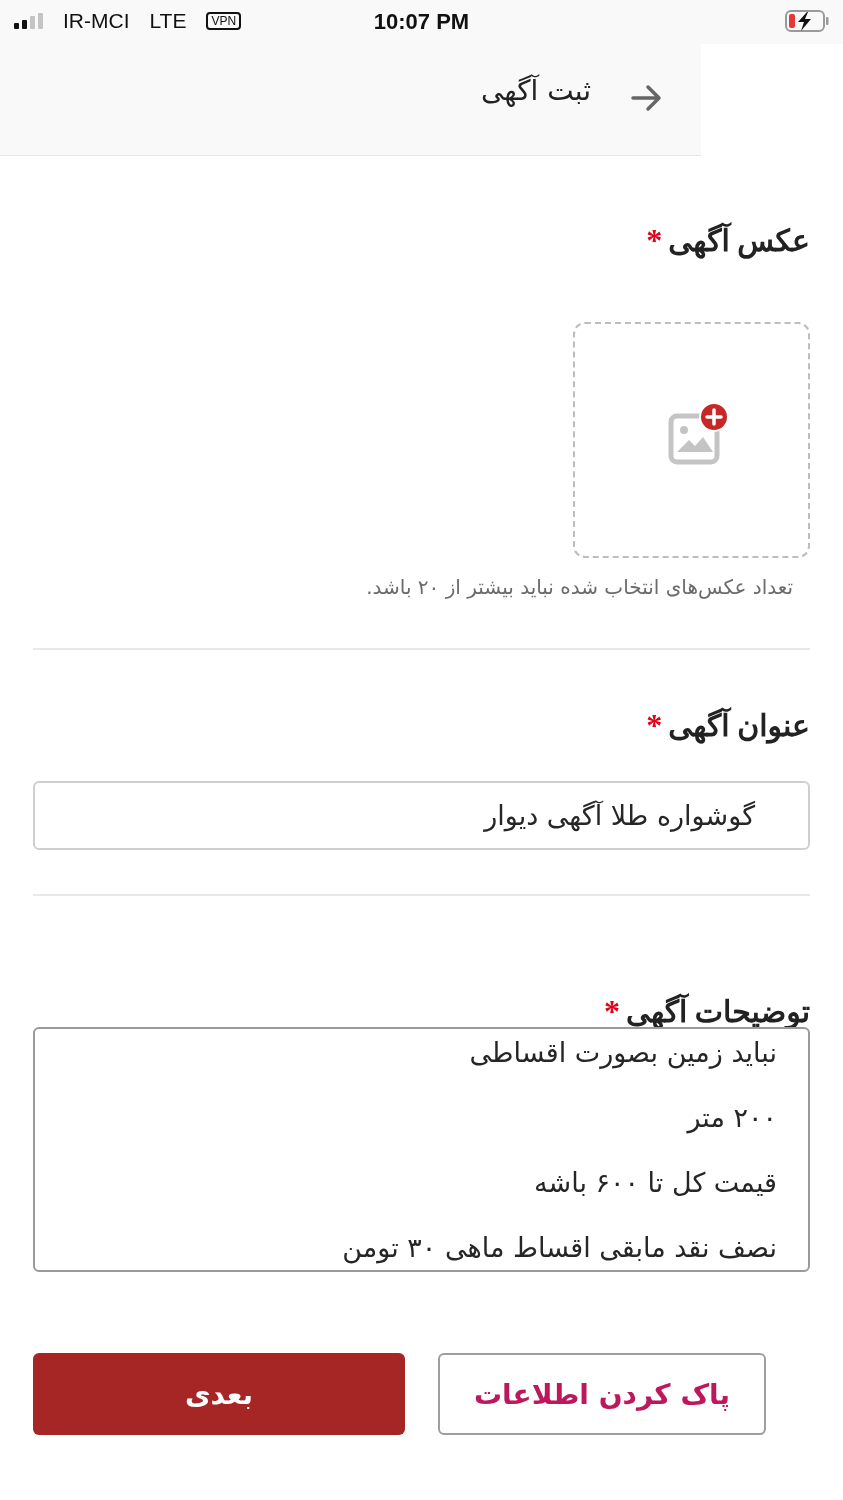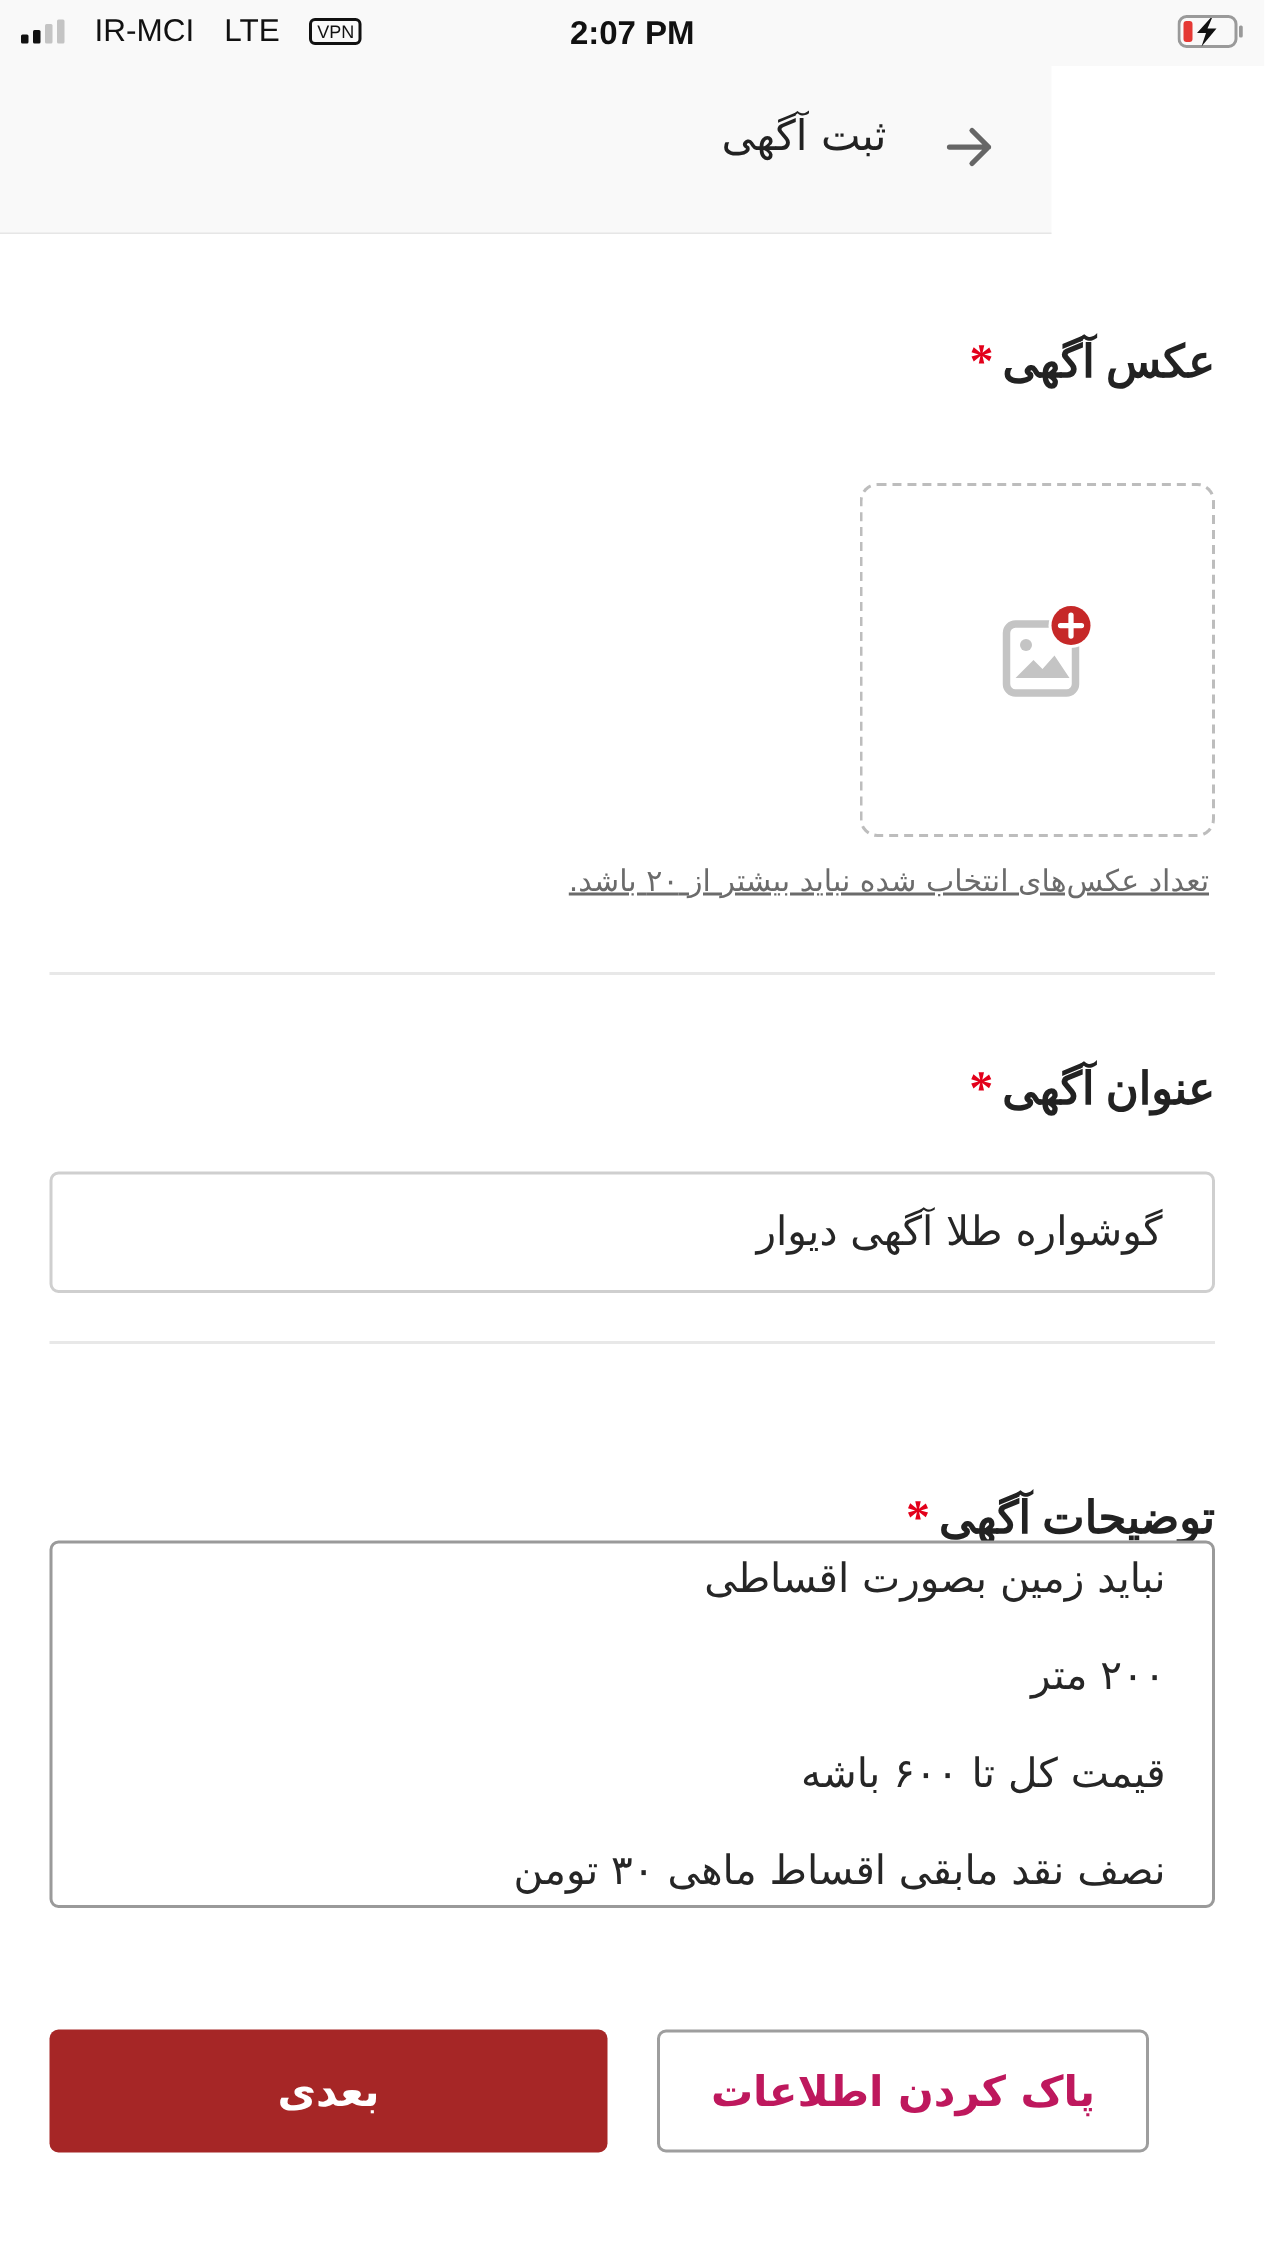--- a/index.html
+++ b/index.html
@@ -17,26 +17,26 @@
     .app-header { position: absolute; left: 0; top: 44px; width: 701px; height: 112px; background: #f9f9f9; border-bottom: 1px solid #e6e6e6; }
     .back-btn { position: absolute; right: 36px; top: 36px; width: 36px; height: 36px; cursor: pointer; }
     .header-title { position: absolute; right: 110px; top: 30px; font-size: 28px; color: #222; direction: rtl; }
 
     .section-label { position: absolute; right: 33px; direction: rtl; font-size: 30px; font-weight: bold; color: #222; font-family: Liberation Serif, serif; }
     .req { color: #e3001b; margin-right: 6px; font-size: 32px; }
 
     .upload-box { position: absolute; left: 573px; top: 322px; width: 237px; height: 236px; border: 2px dashed #bdbdbd; border-radius: 12px; cursor: pointer; }
     .upload-icon { position: absolute; left: 92px; top: 80px; width: 66px; height: 66px; }
 
-    .hint { position: absolute; right: 37px; top: 575px; direction: rtl; font-size: 20px; color: #6b6b6b; text-decoration: underline; }
+    .hint { position: absolute; right: 50px; top: 575px; direction: rtl; font-size: 20px; color: #6b6b6b; }
 
     .divider { position: absolute; left: 33px; width: 777px; height: 2px; background: #e8e8e8; }
 
     .input-box { position: absolute; left: 33px; width: 777px; border: 2px solid #cfcfcf; border-radius: 6px; background: #fff; direction: rtl; color: #262626; }
-    .title-input { top: 781px; height: 81px; font-size: 27px; padding: 0 33px; display: flex; align-items: center; cursor: text; }
+    .title-input { top: 781px; height: 69px; font-size: 27px; padding: 0 53px; display: flex; align-items: center; cursor: text; }
     .desc-input { top: 1027px; height: 245px; font-size: 27px; padding: 4px 31px 0 20px; overflow: hidden; cursor: text; border-color: #9a9a9a; }
     .desc-line { height: 65px; line-height: 40px; }
 
     .btn { position: absolute; top: 1353px; height: 82px; border-radius: 6px; display: flex; align-items: center; justify-content: center; font-size: 28px; direction: rtl; cursor: pointer; }
     .btn-next { left: 33px; width: 372px; background: #a62626; color: #fff; font-weight: bold; }
     .btn-clear { left: 438px; width: 328px; background: #fff; border: 2px solid #9e9e9e; color: #be185d; font-weight: bold; }
   </style>
 </head>
 <body>
 
@@ -45,21 +45,21 @@
     <div class="signal">
       <span style="height:6px;background:#111"></span>
       <span style="height:9px;background:#111"></span>
       <span style="height:13px;background:#c4c4c4"></span>
       <span style="height:16px;background:#c4c4c4"></span>
     </div>
     <span>IR-MCI</span>
     <span>LTE</span>
     <span class="vpn">VPN</span>
   </div>
-  <div class="sb-time">2:07 PM</div>
+  <div class="sb-time">10:07 PM</div>
   <svg class="battery" viewBox="0 0 44 22">
     <rect x="1" y="1" width="38" height="20" rx="5" fill="none" stroke="#9a9a9a" stroke-width="2"></rect>
     <rect x="41" y="7" width="2.5" height="8" rx="1" fill="#9a9a9a"></rect>
     <rect x="4" y="4" width="6" height="14" rx="2" fill="#e53935"></rect>
     <path d="M22 2 L13 12 L19 12 L16 21 L26 9 L20 9 L23 2 Z" fill="#111"></path>
   </svg>
 </div>
 
 <div class="app-header">
   <div class="header-title">ثبت آگهی</div>

